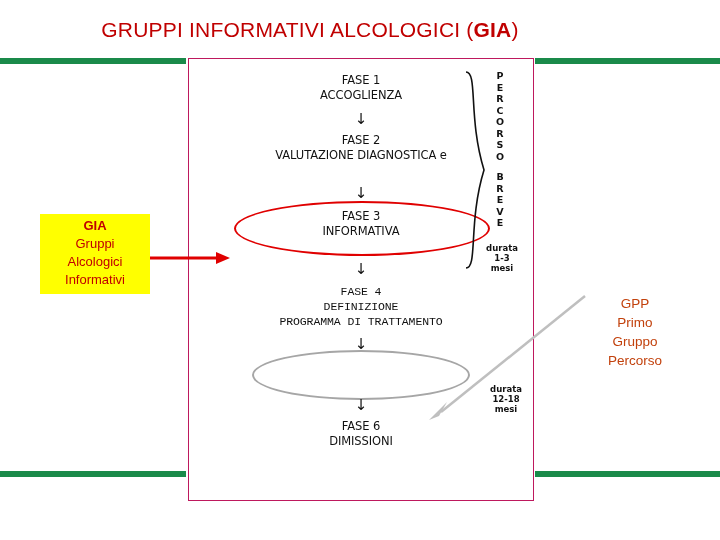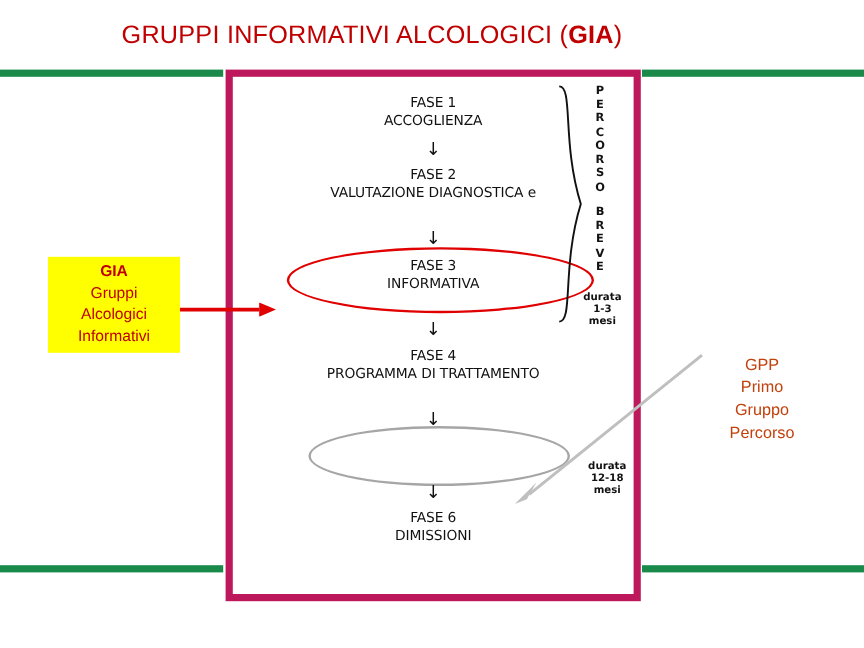--- a/index.html
+++ b/index.html
@@ -40,21 +40,21 @@
   .green-bar.left-bot   { left: 0px;   top: 471px; width: 186px; }
   .green-bar.right-bot  { left: 535px; top: 471px; width: 185px; }
 
   
   #diagram-frame {
     position: absolute;
     left: 188px;
     top: 58px;
     width: 346px;
     height: 443px;
-    border: 6px solid #be185d;
+    border: 1px solid #be185d;
     background: #fff;
     box-sizing: border-box;
   }
 
   .flow-text {
     position: absolute;
     width: 100%;
     text-align: center;
     font-family: "DejaVu Sans", sans-serif;
     font-size: 11.5px;
@@ -72,21 +72,21 @@
     line-height: 15px;
   }
 
   
   #fase1      { top: 14px; }
   #arr1       { top: 53px; }
   #fase2      { top: 74px; }
   #arr2       { top: 127px; }
   #fase3      { top: 150px; }
   #arr3       { top: 203px; }
-  #fase4      { top: 225px; }
+  #fase4      { top: 225px; font-family: Liberation Mono, monospace; }
   #arr4       { top: 278px; }
   #fase5      { top: 300px; }
   #arr5       { top: 339px; }
   #fase6      { top: 360px; }
 
   
   #red-ellipse {
     position: absolute;
     left: 45px;
     top: 142px;
@@ -228,20 +228,21 @@
 
   <div class="flow-text" id="fase3">
     <div>FASE 3</div>
     <div>INFORMATIVA</div>
   </div>
   <div id="red-ellipse"></div>
   <div class="arrow-down" id="arr3">↓</div>
 
   <div class="flow-text" id="fase4">
     <div>FASE 4</div>
+    <div>DEFINIZIONE</div>
     <div>PROGRAMMA DI TRATTAMENTO</div>
   </div>
   <div class="arrow-down" id="arr4">↓</div>
 
   <div id="grey-ellipse"></div>
   <div class="arrow-down" id="arr5">↓</div>
 
   <div class="flow-text" id="fase6">
     <div>FASE 6</div>
     <div>DIMISSIONI</div>

